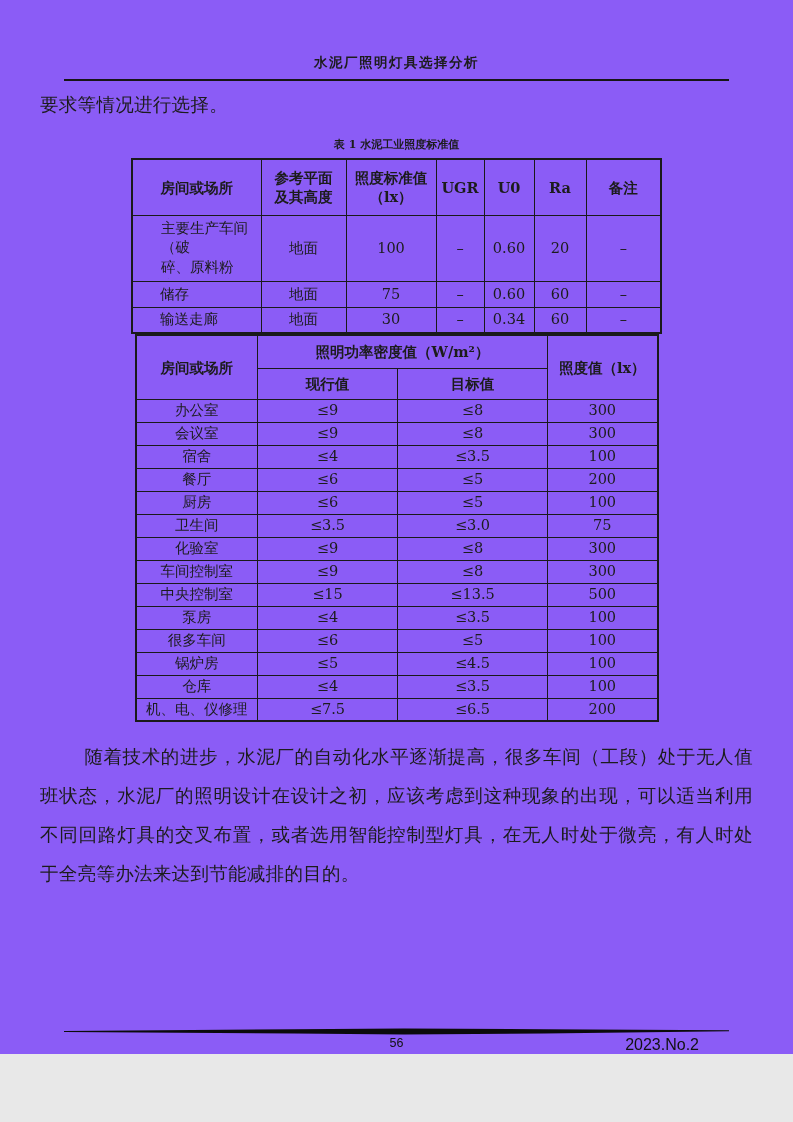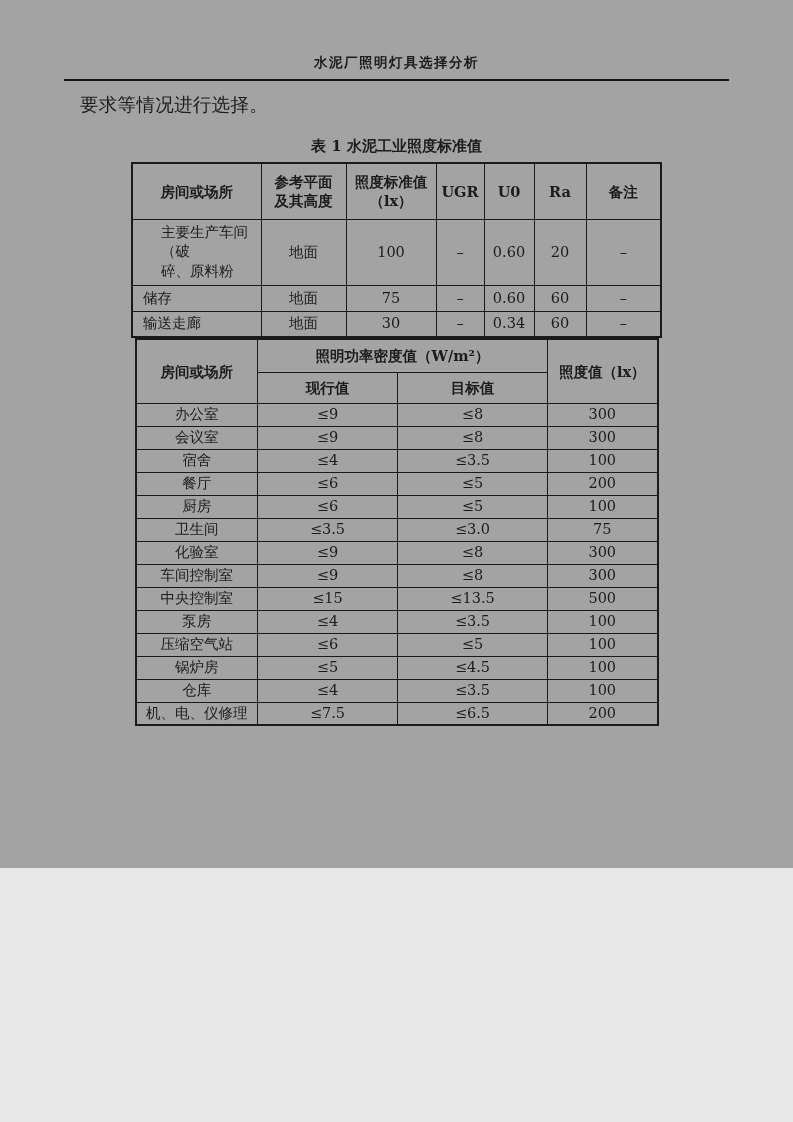--- a/index.html
+++ b/index.html
@@ -1,53 +1,53 @@
 <!DOCTYPE html>
 <html><head>
 <meta charset="utf-8">
 <style>
   * { margin:0; padding:0; box-sizing:border-box; }
   html,body { background:#e8e8e8; }
   .page {
     position:relative;
-    width:793px; height:868px;
+    width:793px; height:1054px;
     margin:0 auto;
-    background:#a3a3a3;
+    background:#8b5cf6;
     font-family:"DejaVu Serif","Liberation Serif",serif;
     color:#1c1c1c;
     overflow:hidden;
   }
   .header {
     margin:0 64px;
     padding-top:54px;
     padding-bottom:7px;
     border-bottom:2px solid #161616;
     text-align:center;
   }
   .header-title {
     font-size:13.5px;
     font-weight:bold;
     letter-spacing:1.5px;
   }
   .body-text {
-    margin:0 80px;
+    margin:0 40px;
     font-size:18.5px;
     line-height:39px;
     text-align:justify;
     text-indent:2.4em;
     letter-spacing:0.3px;
   }
   .p1 { margin-top:4px; text-indent:0; }
   .p2 { margin-top:0; }
   .p3 { margin-top:15px; }
   .table-title {
     margin-top:13px;
     margin-bottom:6px;
     text-align:center;
-    font-size:15px;
+    font-size:11px;
     font-weight:bold;
   }
   table.t {
     border-collapse:collapse;
     table-layout:fixed;
     margin:0 auto;
     border:2px solid #1a1a1a;
   }
   .t th, .t td {
     border:1.2px solid #1a1a1a;
@@ -57,21 +57,21 @@
     vertical-align:middle;
     padding:1px 3px;
     line-height:19px;
   }
   .t th { font-weight:bold; white-space:pre-line; }
   
   .t1 { width:529px; }
   .t1 thead tr { height:56px; }
   .t1 tbody tr { height:26px; }
   .t1 tbody tr.r0 { height:66px; }
-  .t1 tbody td.c0 { text-align:left; padding-left:10px; }
+  .t1 tbody td.c0 { text-align:left; padding-left:27px; }
   .t1 tbody tr.r0 td.c0 { padding-left:4px; padding-right:2px; vertical-align:top; }
   .t1 tbody tr.r0 td.c0 .cwrap {
     height:62px; overflow:hidden;
     white-space:pre-line; line-height:19.5px; padding-top:2px;margin-left:24px;
   }
   
   .t2 { width:522px; }
   .t2 thead tr.gh { height:33px; }
   .t2 thead tr.sh { height:31px; }
   .t2 tbody tr { height:23px; }
@@ -363,21 +363,21 @@
           </td>
           <td class="c2">
             <div class="cwrap">≤3.5</div>
           </td>
           <td class="c3">
             <div class="cwrap">100</div>
           </td>
         </tr>
         <tr class="r10">
           <td class="c0">
-            <div class="cwrap">压缩空气站</div>
+            <div class="cwrap">很多车间</div>
           </td>
           <td class="c1">
             <div class="cwrap">≤6</div>
           </td>
           <td class="c2">
             <div class="cwrap">≤5</div>
           </td>
           <td class="c3">
             <div class="cwrap">100</div>
           </td>
@@ -420,20 +420,21 @@
           <td class="c2">
             <div class="cwrap">≤6.5</div>
           </td>
           <td class="c3">
             <div class="cwrap">200</div>
           </td>
         </tr>
       </tbody>
   </table>
 
+  <p class="body-text p3">随着技术的进步，水泥厂的自动化水平逐渐提高，很多车间（工段）处于无人值班状态，水泥厂的照明设计在设计之初，应该考虑到这种现象的出现，可以适当利用不同回路灯具的交叉布置，或者选用智能控制型灯具，在无人时处于微亮，有人时处于全亮等办法来达到节能减排的目的。</p>
 
   <div class="footer">
     <svg class="taper" viewBox="0 0 665 7" preserveAspectRatio="none" aria-hidden="true">
       <polygon points="0,3 230,1.2 340,0.4 480,1.2 665,2.3 665,3.3 480,5.4 340,6.4 230,5.4 0,3.9" fill="#0b0b0b"></polygon>
     </svg>
     <div class="footer-row">
       <div class="page-num">56</div>
       <div class="issue">2023.No.2</div>
     </div>
   </div>

